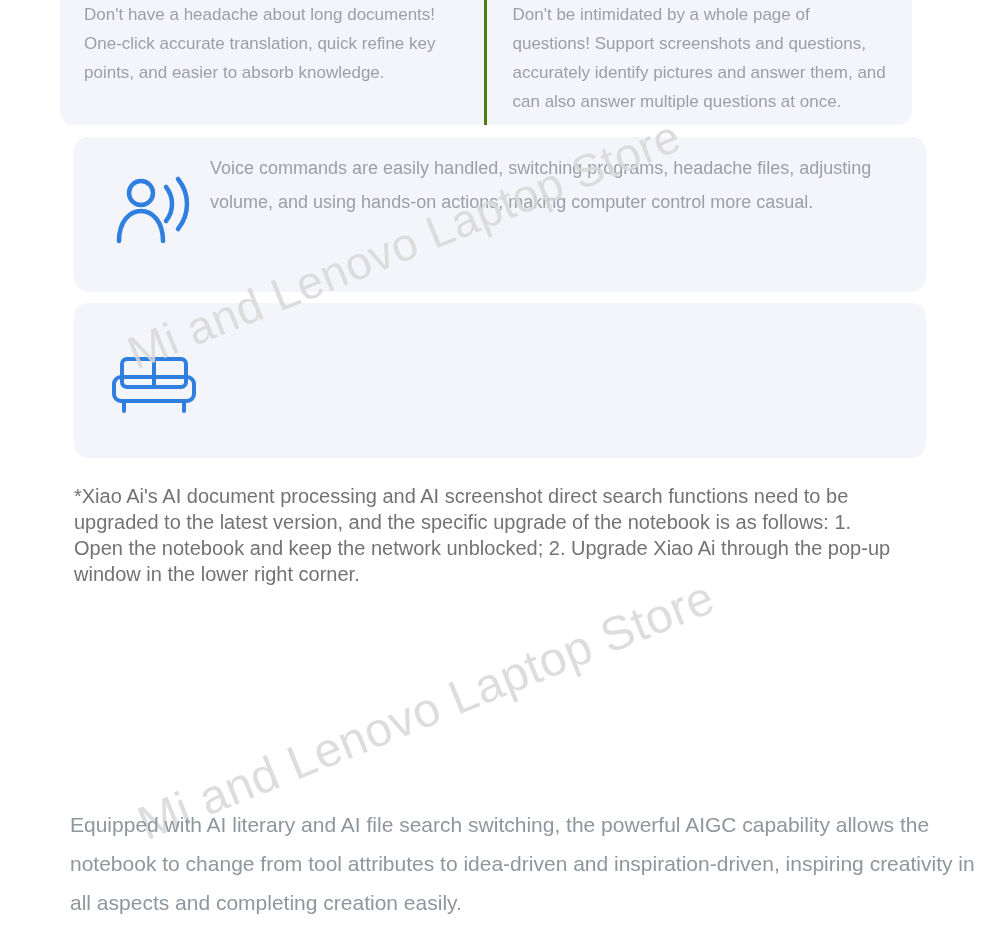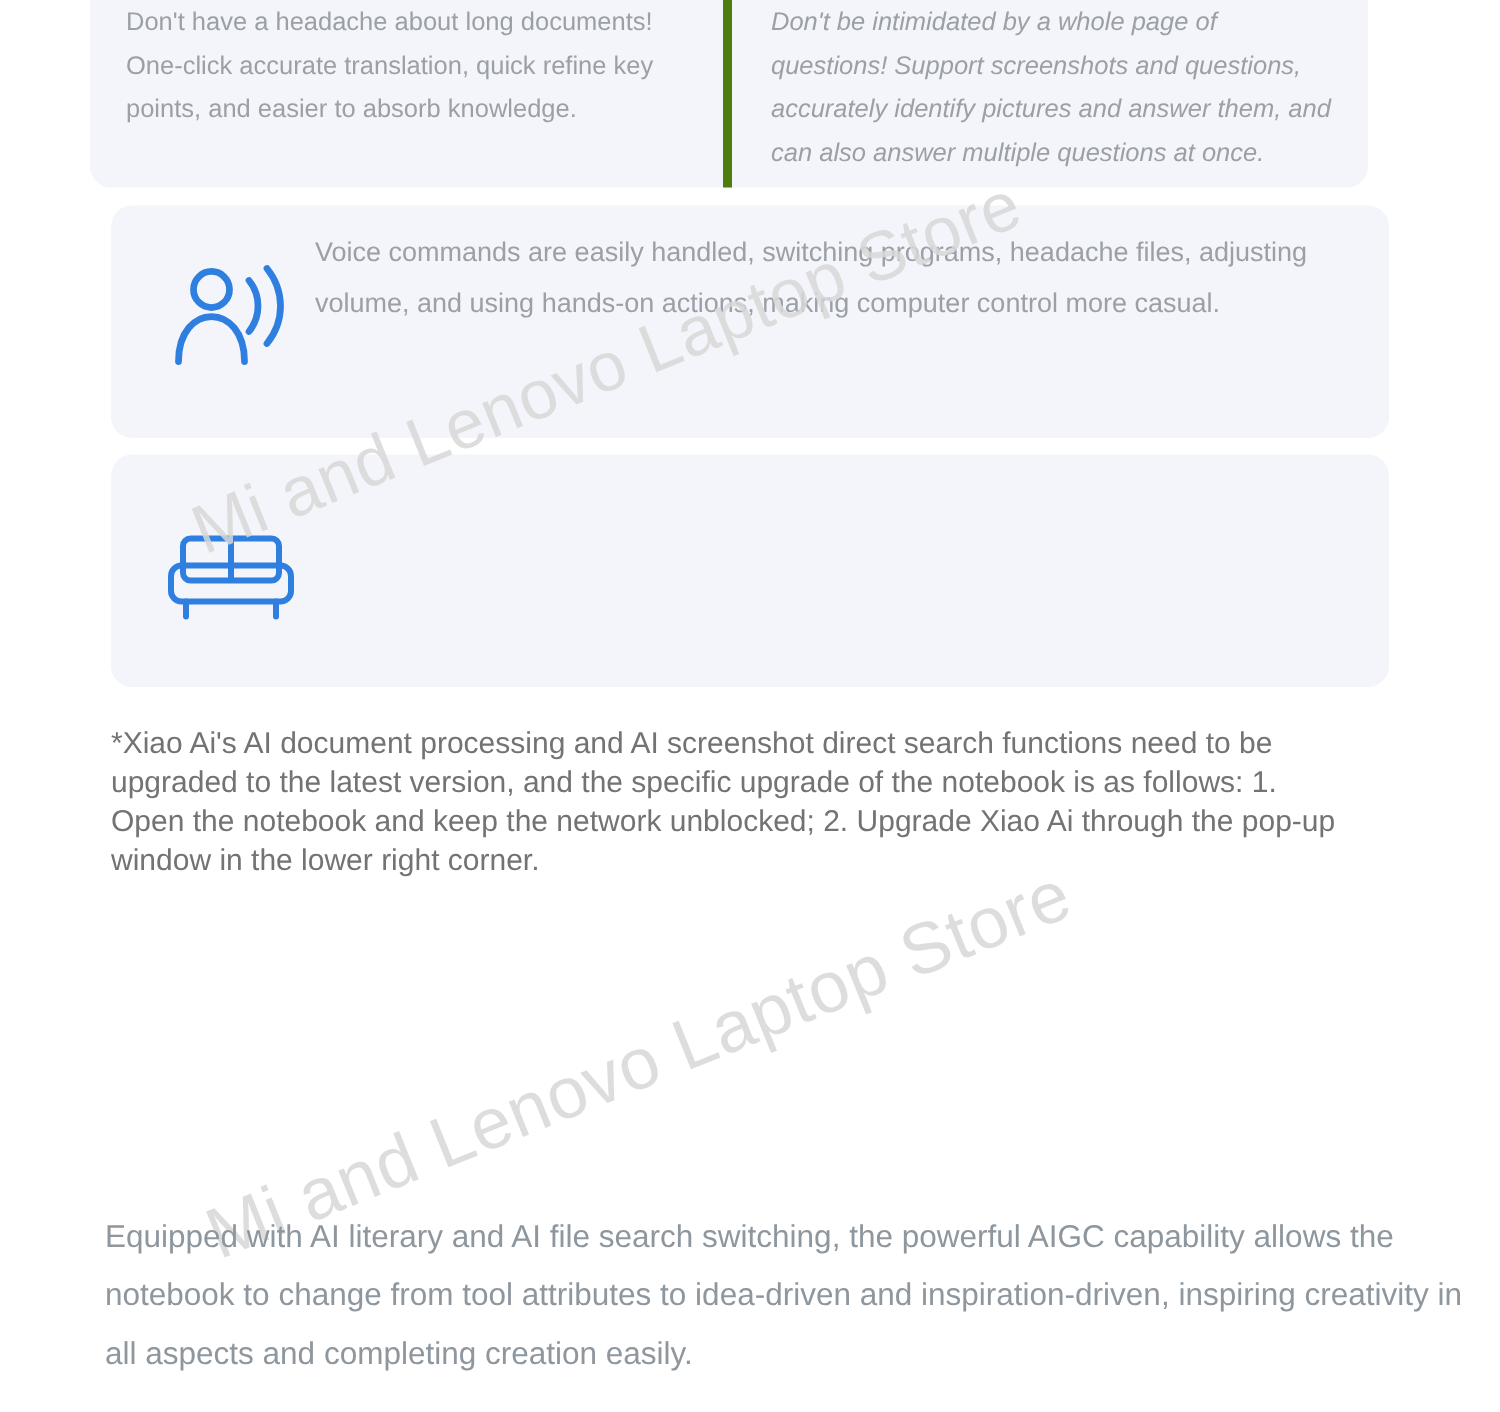--- a/index.html
+++ b/index.html
@@ -39,21 +39,21 @@
     position: absolute;
     left: 60px; top: 0; width: 852px; height: 125px;
     background: #f4f5fa;
     border-radius: 0 0 14px 14px;
     display: flex;
   }
   .top-col {
     flex: 1;
     padding: 0 22px 0 24px;
   }
-  .top-col.right { border-left: 6px solid #4d7c0f; padding-left: 26px; font-style: italic; }
+  .top-col.right { border-left: 3px solid #4d7c0f; padding-left: 26px; }
   .top-col p {
     margin: 0;
     color: #9aa0a6;
     font-size: 17px;
     line-height: 29px;
   }
 
   
   .card {
     position: absolute;

